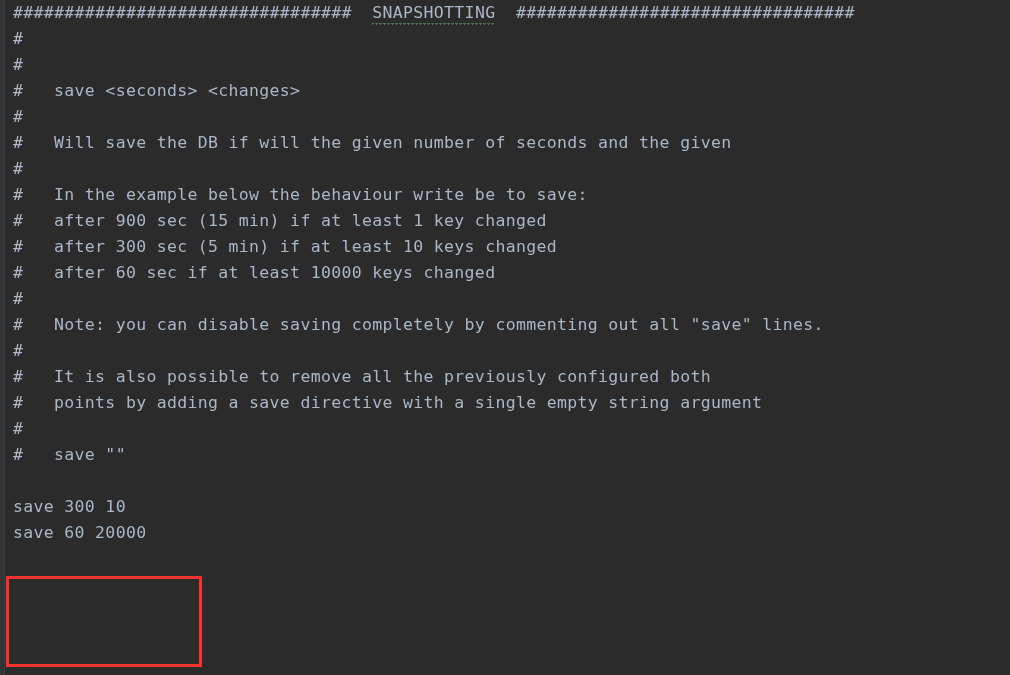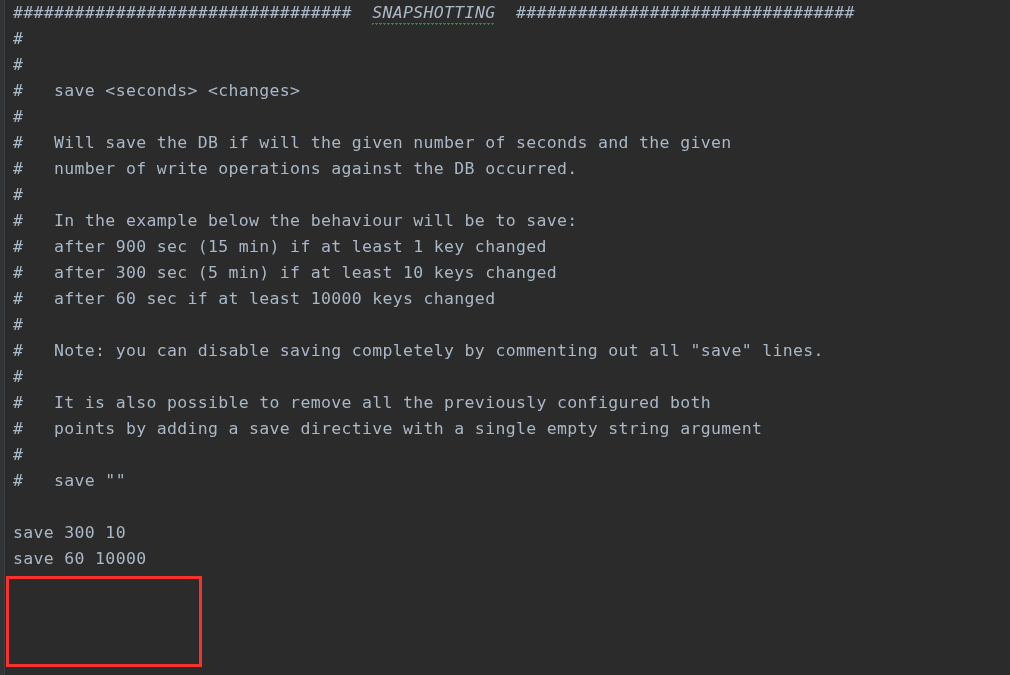--- a/index.html
+++ b/index.html
@@ -57,21 +57,20 @@
     line-height: 26px;
     font-size: 16.5px;
     letter-spacing: 0.02em;
     white-space: pre;
     color: #a9b7c6;
     font-family: "DejaVu Sans Mono", "Liberation Mono", monospace;
   }
   .hdr-word {
     position: relative;
     display: inline-block;
-    font-style: italic;
   }
   .squiggle {
     position: absolute;
     left: 0;
     right: 0;
     bottom: -1px;
     height: 4px;
     background-image:
       linear-gradient(135deg, #4f7a4f 25%, transparent 25%),
       linear-gradient(225deg, #4f7a4f 25%, transparent 25%),
@@ -105,36 +104,35 @@
 
   <div id="code-area">
 
     <div class="hdr-line"><span>#################################</span><span>  </span><span class="hdr-word"><span>SNAPSHOTTING</span><span class="squiggle"></span></span><span>  </span><span>#################################</span></div>
 
     <div class="code-line">#</div>
     <div class="code-line">#</div>
     <div class="code-line">#   save &lt;seconds&gt; &lt;changes&gt;</div>
     <div class="code-line">#</div>
     <div class="code-line">#   Will save the DB if will the given number of seconds and the given</div>
-    <div class="code-line">#   number of write operations against the DB occurred.</div>
     <div class="code-line">#</div>
-    <div class="code-line">#   In the example below the behaviour will be to save:</div>
+    <div class="code-line">#   In the example below the behaviour write be to save:</div>
     <div class="code-line">#   after 900 sec (15 min) if at least 1 key changed</div>
     <div class="code-line">#   after 300 sec (5 min) if at least 10 keys changed</div>
     <div class="code-line">#   after 60 sec if at least 10000 keys changed</div>
     <div class="code-line">#</div>
     <div class="code-line">#   Note: you can disable saving completely by commenting out all "save" lines.</div>
     <div class="code-line">#</div>
     <div class="code-line">#   It is also possible to remove all the previously configured both</div>
     <div class="code-line">#   points by adding a save directive with a single empty string argument</div>
     <div class="code-line">#</div>
     <div class="code-line">#   save ""</div>
 
     <div class="code-line">&nbsp;</div>
 
     <div class="code-line">save 300 10</div>
-    <div class="code-line">save 60 10000</div>
+    <div class="code-line">save 60 20000</div>
 
   </div>
 
   <div id="annotation-box"></div>
 
 </div>
 
 </body></html>

